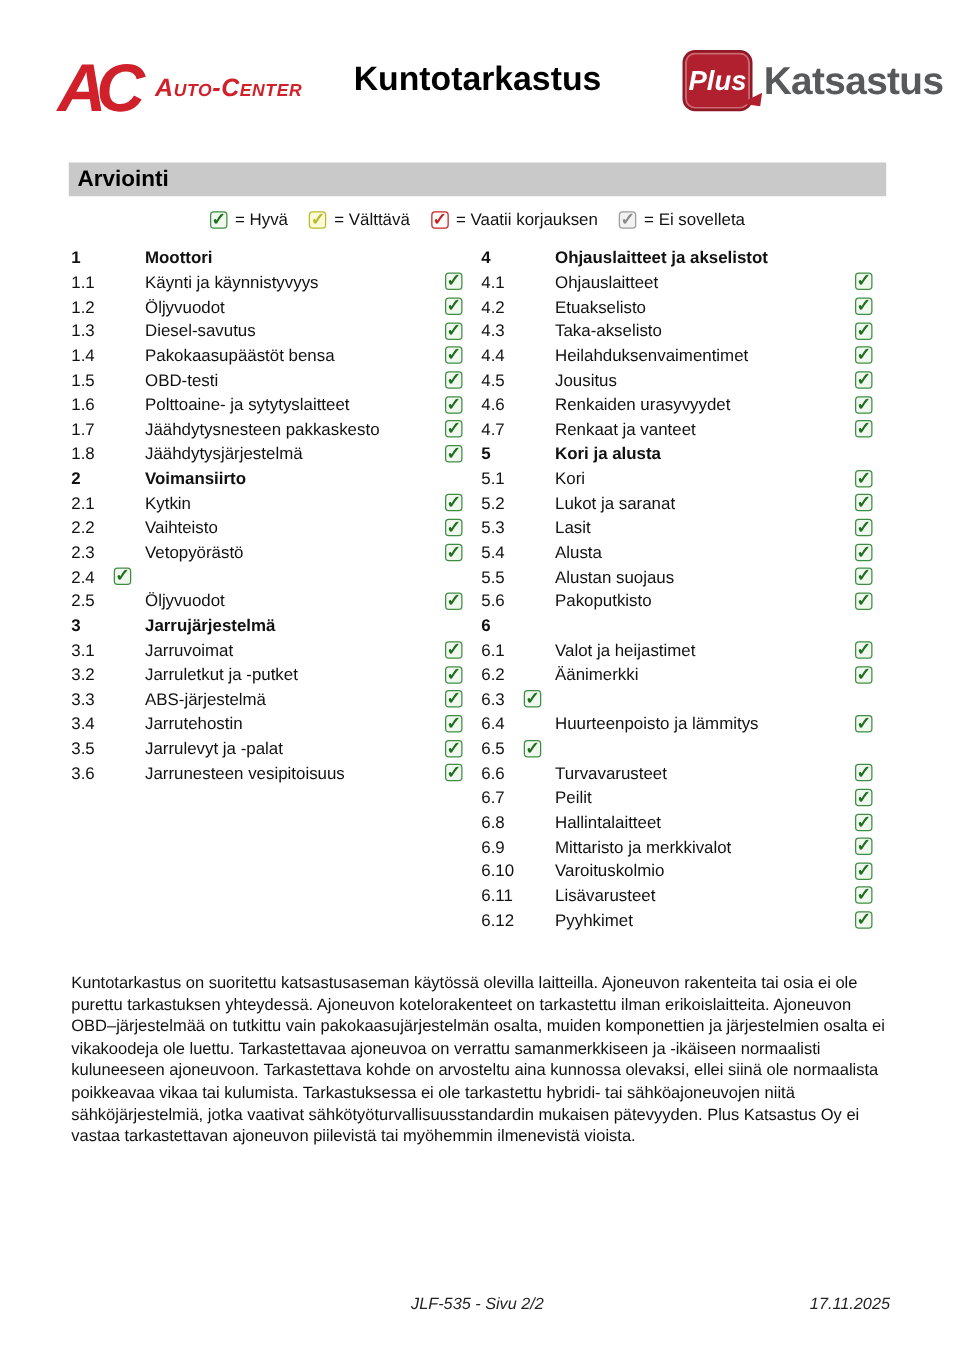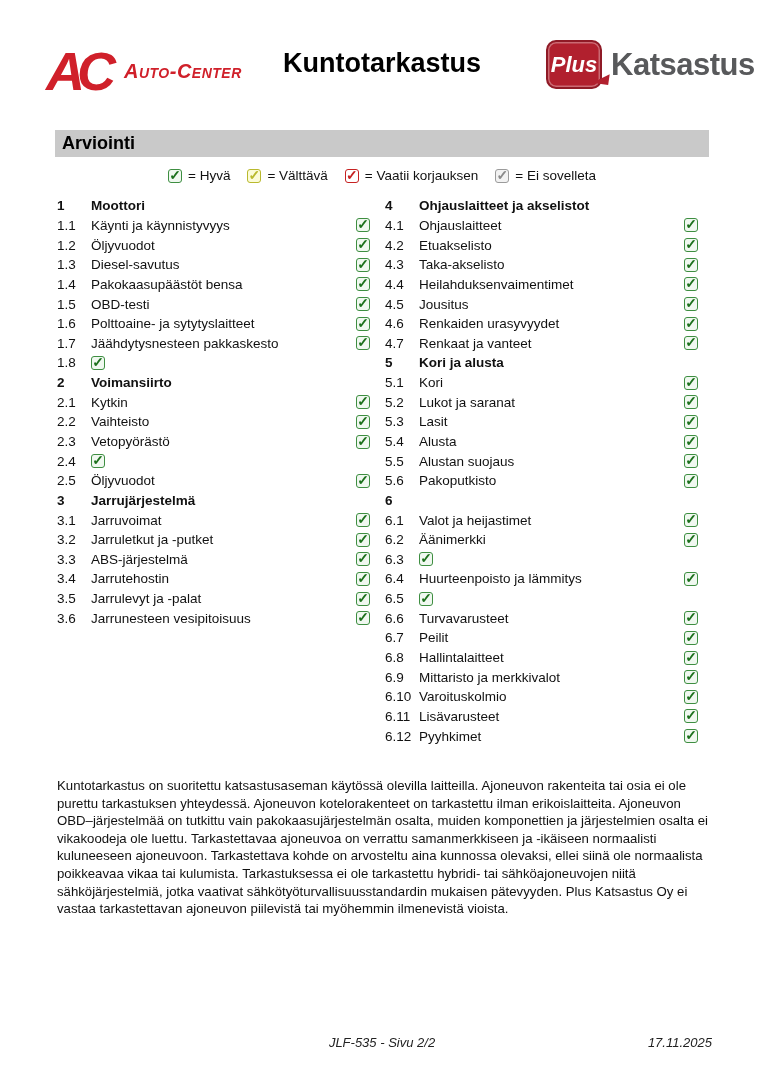--- a/index.html
+++ b/index.html
@@ -37,21 +37,21 @@
   
   .cb{display:inline-flex;width:12px;height:12px;border:1.5px solid;border-radius:3px;
     align-items:center;justify-content:center;flex:none;background:#fff;}
   .cb .glyph{font-weight:bold;font-size:14px;line-height:1;position:relative;top:-1px;}
   
   .col{position:absolute;top:196px;display:flex;flex-direction:column;}
   .col-left{left:57px;width:313px;}
   .col-right{left:385px;width:313px;}
   .chk-row{height:19.65px;display:flex;align-items:center;font-size:13.5px;}
   .chk-row .num{width:34px;flex:none;}
-  .chk-row .label{flex:1;}
+  .chk-row .label{flex:1;margin-left:25px;}
   .chk-row.section .num,.chk-row.section .label{font-weight:bold;}
   
   .disclaimer{position:absolute;left:57px;top:777px;width:657px;font-size:13.2px;
     line-height:17.6px;color:#111;}
   
   .footer-page{position:absolute;top:1035px;left:0;width:100%;text-align:center;
     font-style:italic;font-size:13px;color:#222;}
   .footer-date{position:absolute;top:1035px;right:52px;font-style:italic;
     font-size:13px;color:#222;}
 </style>
@@ -154,20 +154,21 @@
       </div>
       <div class="chk-row">
         <span class="num">1.7</span>
         <span class="label">Jäähdytysnesteen pakkaskesto</span>
         <span class="cb" style="border-color: rgb(62, 142, 65); background: rgb(240, 248, 240);">
           <span class="glyph" style="color: rgb(28, 112, 28);">✓</span>
         </span>
       </div>
       <div class="chk-row">
         <span class="num">1.8</span>
+        <span class="label">Jäähdytysjärjestelmä</span>
         <span class="cb" style="border-color: rgb(62, 142, 65); background: rgb(240, 248, 240);">
           <span class="glyph" style="color: rgb(28, 112, 28);">✓</span>
         </span>
       </div>
       <div class="chk-row section">
         <span class="num">2</span>
         <span class="label">Voimansiirto</span>
       </div>
       <div class="chk-row">
         <span class="num">2.1</span>

